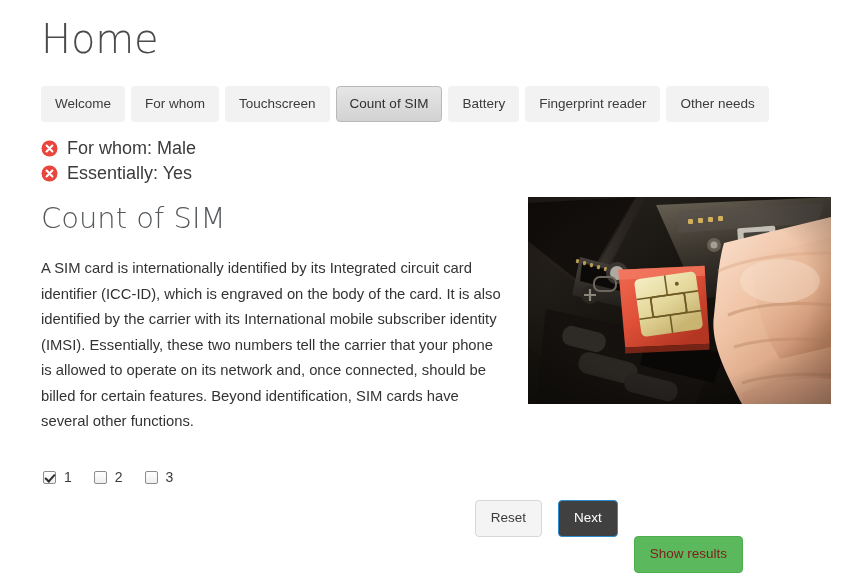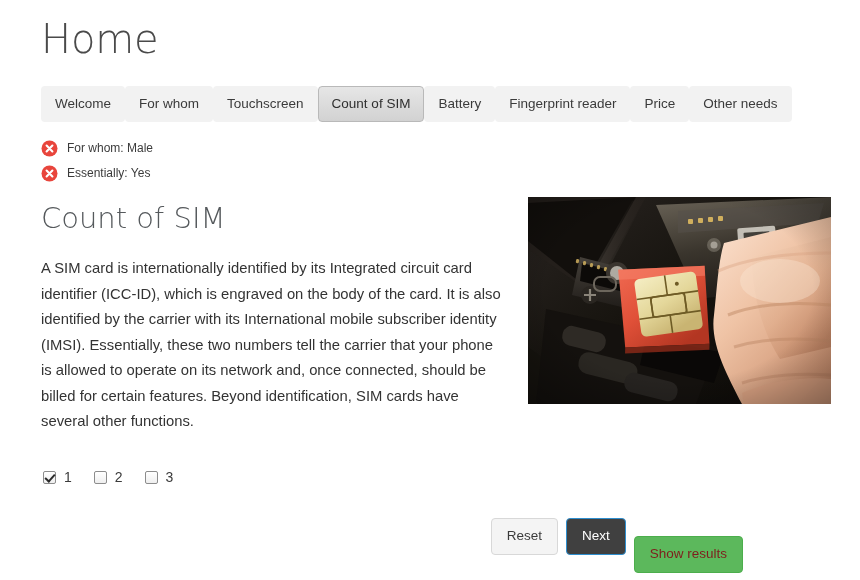--- a/index.html
+++ b/index.html
@@ -37,20 +37,21 @@
     font-family: "DejaVu Sans", sans-serif;
     -webkit-font-smoothing: antialiased;
   }
 
   
   .tabs {
     position: absolute;
     left: 41px;
     top: 86px;
     display: flex;
+    gap: 6px;
     align-items: flex-start;
   }
   .tab {
     background: #f2f2f2;
     border: 1px solid transparent;
     border-radius: 4px;
     font-size: 13.5px;
     color: #3b3b3b;
     padding: 9px 13px 10px 13px;
     line-height: 15px;
@@ -77,21 +78,21 @@
     margin-bottom: 1px;
   }
   .x-icon {
     width: 17px;
     height: 17px;
     flex: 0 0 17px;
     margin-right: 9px;
     display: block;
   }
   .answer-text {
-    font-size: 12px;
+    font-size: 18px;
     color: #3b3b3b;
     line-height: 17px;
   }
 
   
   .section-heading {
     position: absolute;
     left: 41px;
     top: 200px;
     font-size: 29px;
@@ -166,22 +167,22 @@
     margin-left: 8px;
     line-height: 14px;
   }
 
   
   .actions {
     position: absolute;
     right: 29px;
     top: 500px;
     display: flex;
-    gap: 8px;
-    align-items: center;
+    gap: 16px;
+    align-items: flex-start;
   }
   .btn {
     font-size: 13.5px;
     line-height: 16px;
     padding: 9px 15px 10px 15px;
     border-radius: 4px;
     border: 1px solid transparent;
     cursor: pointer;
     white-space: nowrap;
     font-family: "Liberation Sans", sans-serif;
@@ -210,21 +211,20 @@
 
   <div class="page-title">Home</div>
 
   <div class="tabs">
     <div class="tab">Welcome</div>
     <div class="tab">For whom</div>
     <div class="tab">Touchscreen</div>
     <div class="tab active">Count of SIM</div>
     <div class="tab">Battery</div>
     <div class="tab">Fingerprint reader</div>
-    <div class="tab">Price</div>
     <div class="tab">Other needs</div>
   </div>
 
   <div class="answers">
 
     <div class="answer-row">
       <svg class="x-icon" viewBox="0 0 17 17">
         <circle cx="8.5" cy="8.5" r="8" fill="#e8453c"></circle>
         <path d="M5.6 5.6 L11.4 11.4 M11.4 5.6 L5.6 11.4" stroke="#ffffff" stroke-width="2.1" stroke-linecap="round"></path>
       </svg>

